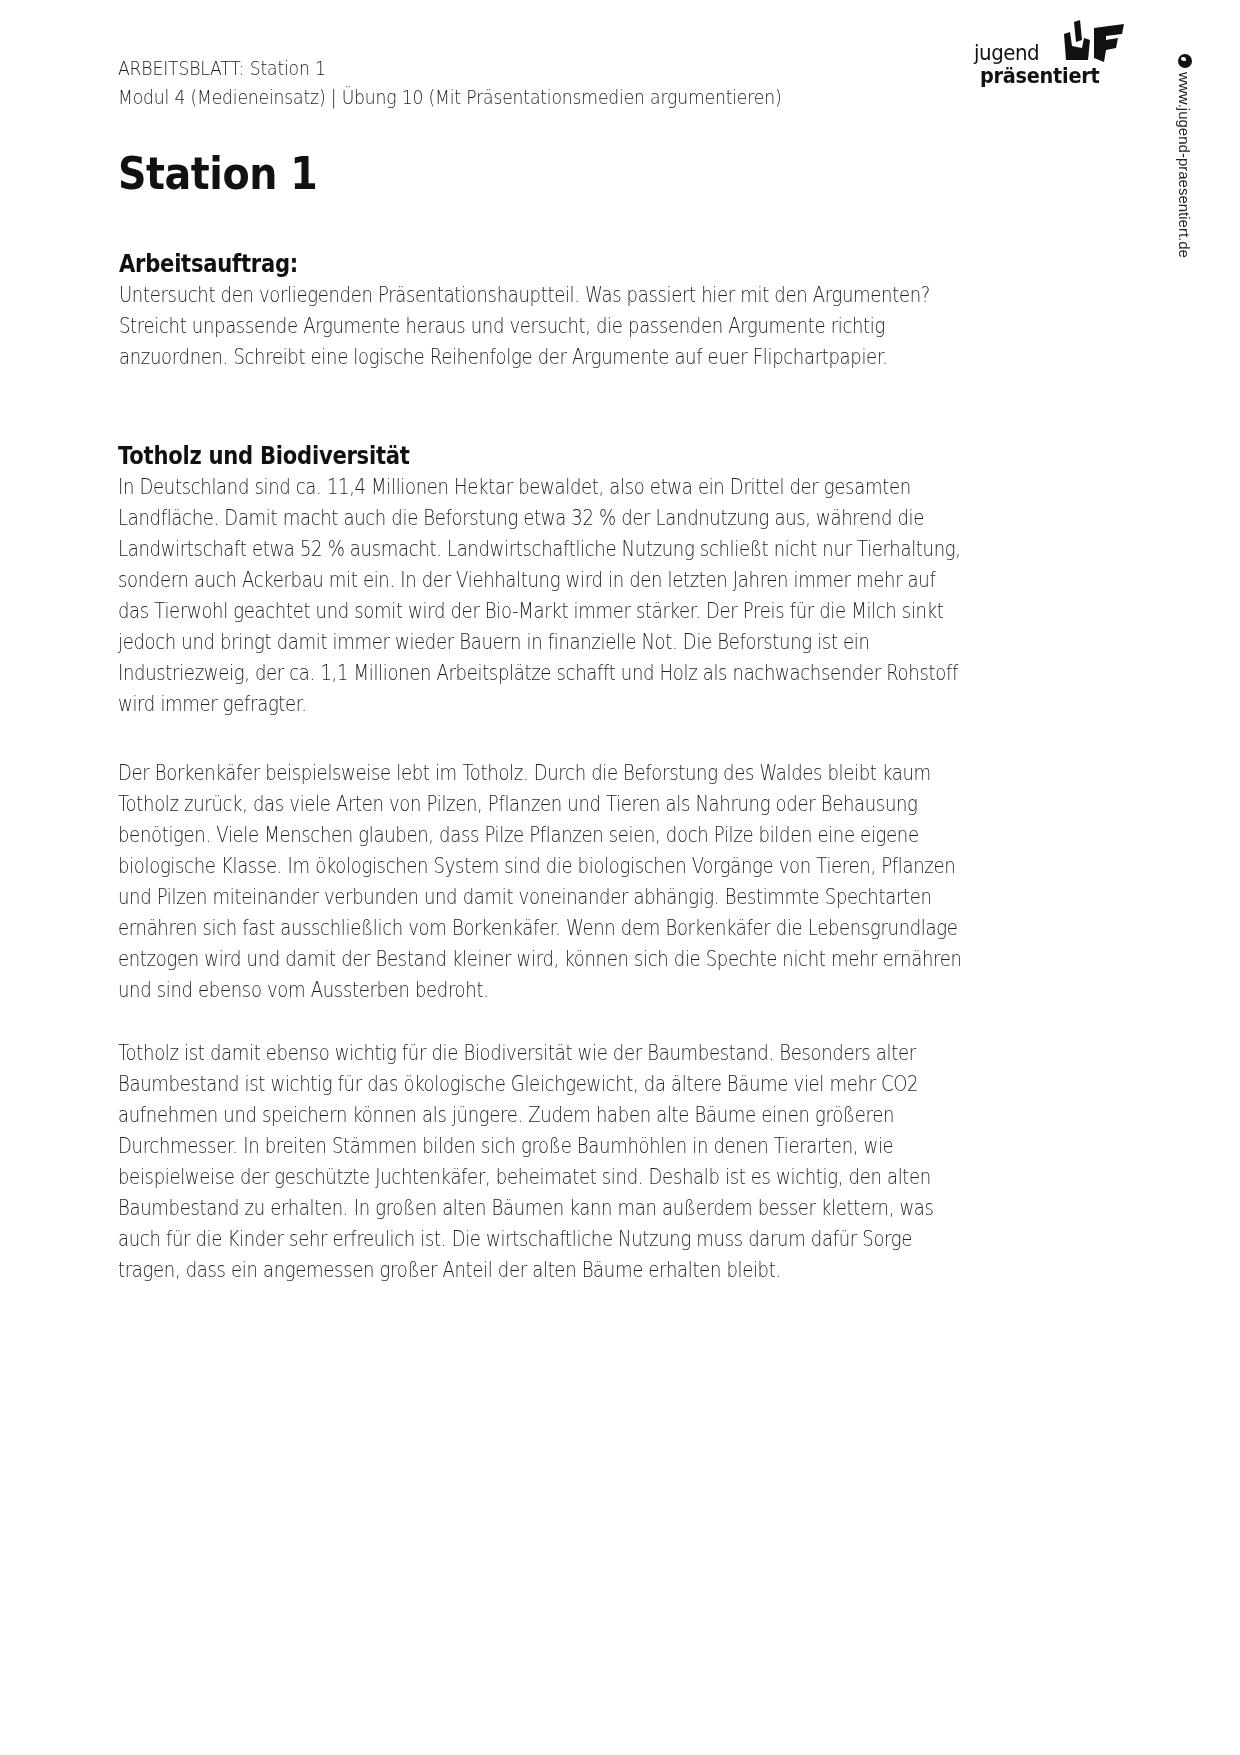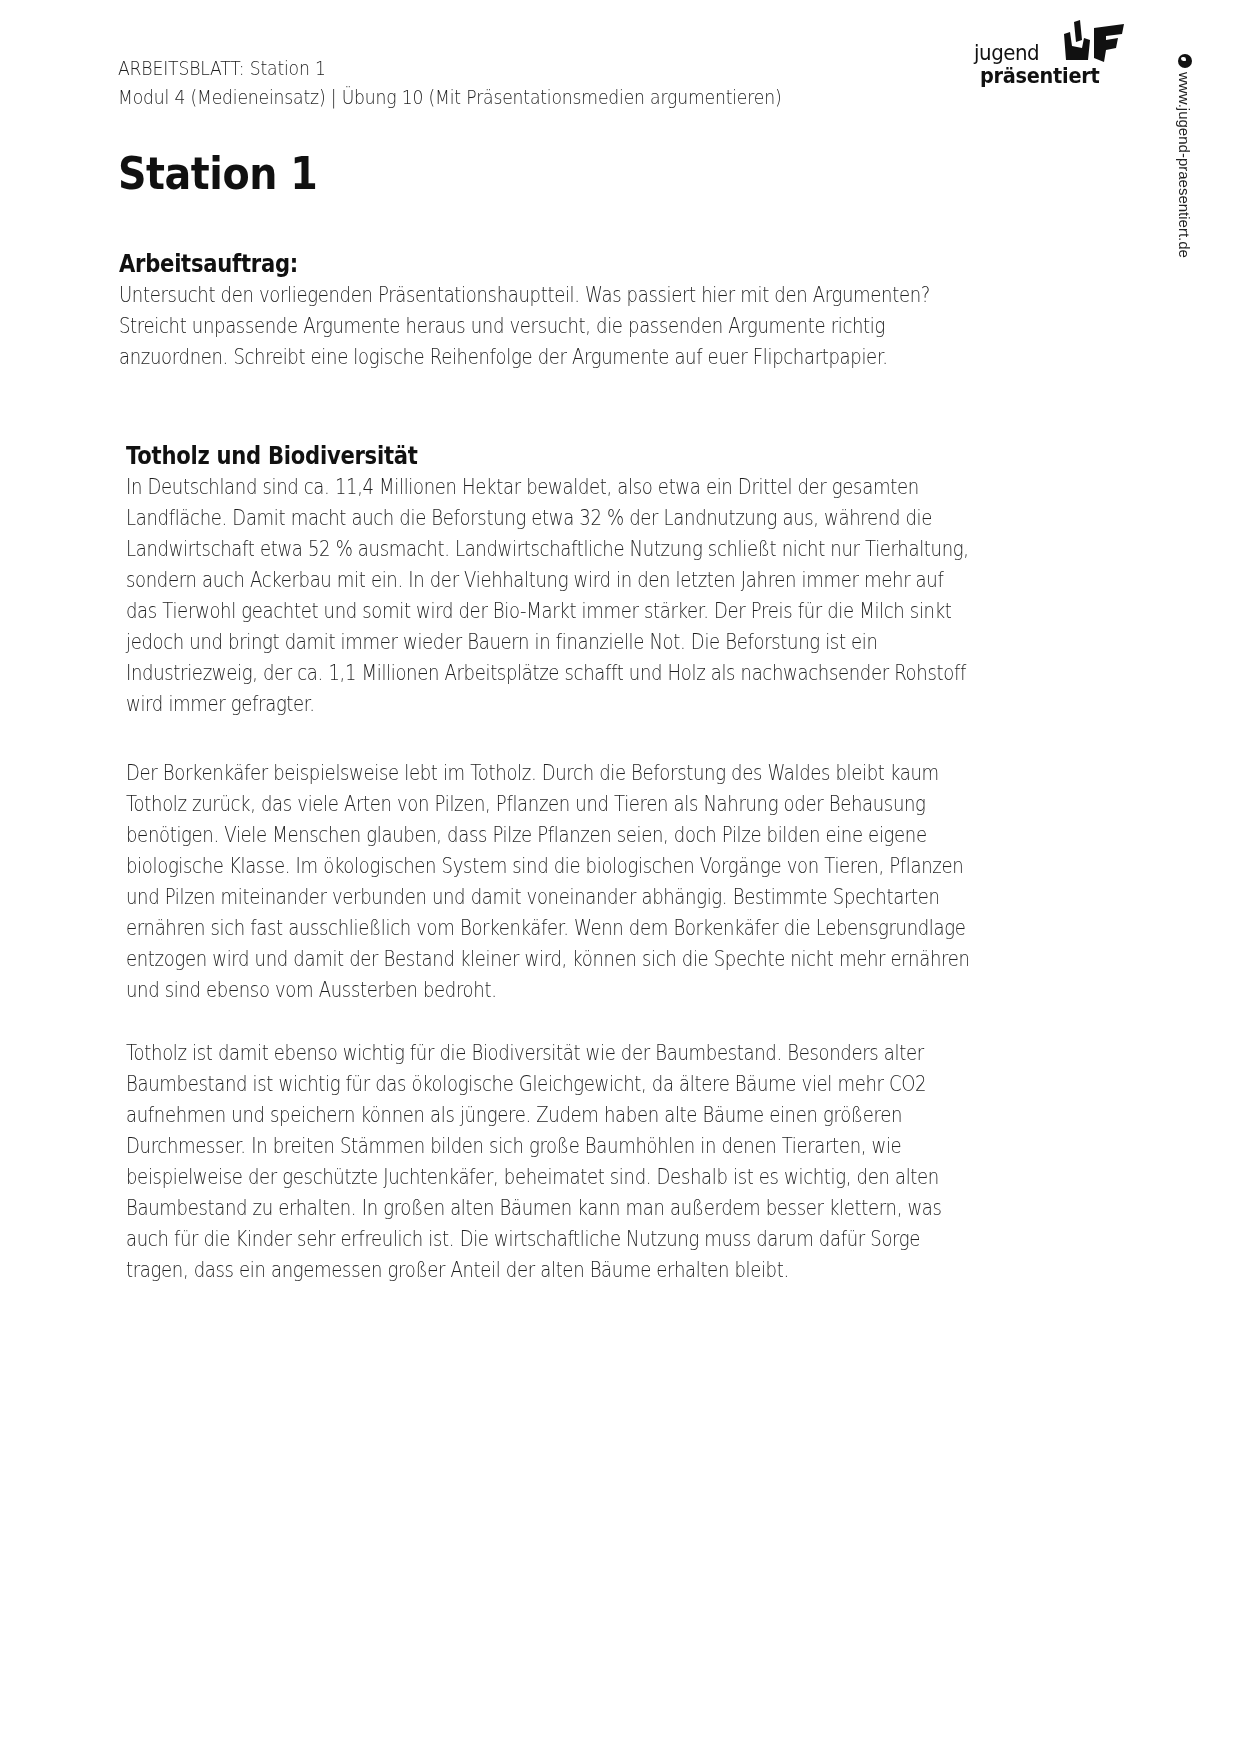--- a/index.html
+++ b/index.html
@@ -55,21 +55,21 @@
       transform: scaleX(0.88); transform-origin: left top; white-space: nowrap;
     }
     .body-text {
       margin: 0; font-size: 21px; line-height: 31px; color: #1f1f1f; font-weight: 300;
       letter-spacing: -0.4px; white-space: nowrap;
       transform: scaleX(0.86); transform-origin: left top;
     }
     .line { display: block; }
     .block-task { position: absolute; left: 1px; top: 250px; }
     .block-task .body-text { margin-top: 2px; }
-    .block-article { position: absolute; left: 8px; top: 442px; }
+    .block-article { position: absolute; left: 0; top: 442px; }
     .block-article .p1 { margin-top: 2px; }
     .p2 { position: absolute; left: 0; top: 316px; }
     .p3 { position: absolute; left: 0; top: 596px; }
   </style>
 </head>
 <body>
 
 <div class="header-meta">
   <div>ARBEITSBLATT: Station 1</div>
   <div>Modul 4 (Medieneinsatz) | Übung 10 (Mit Präsentationsmedien argumentieren)</div>

